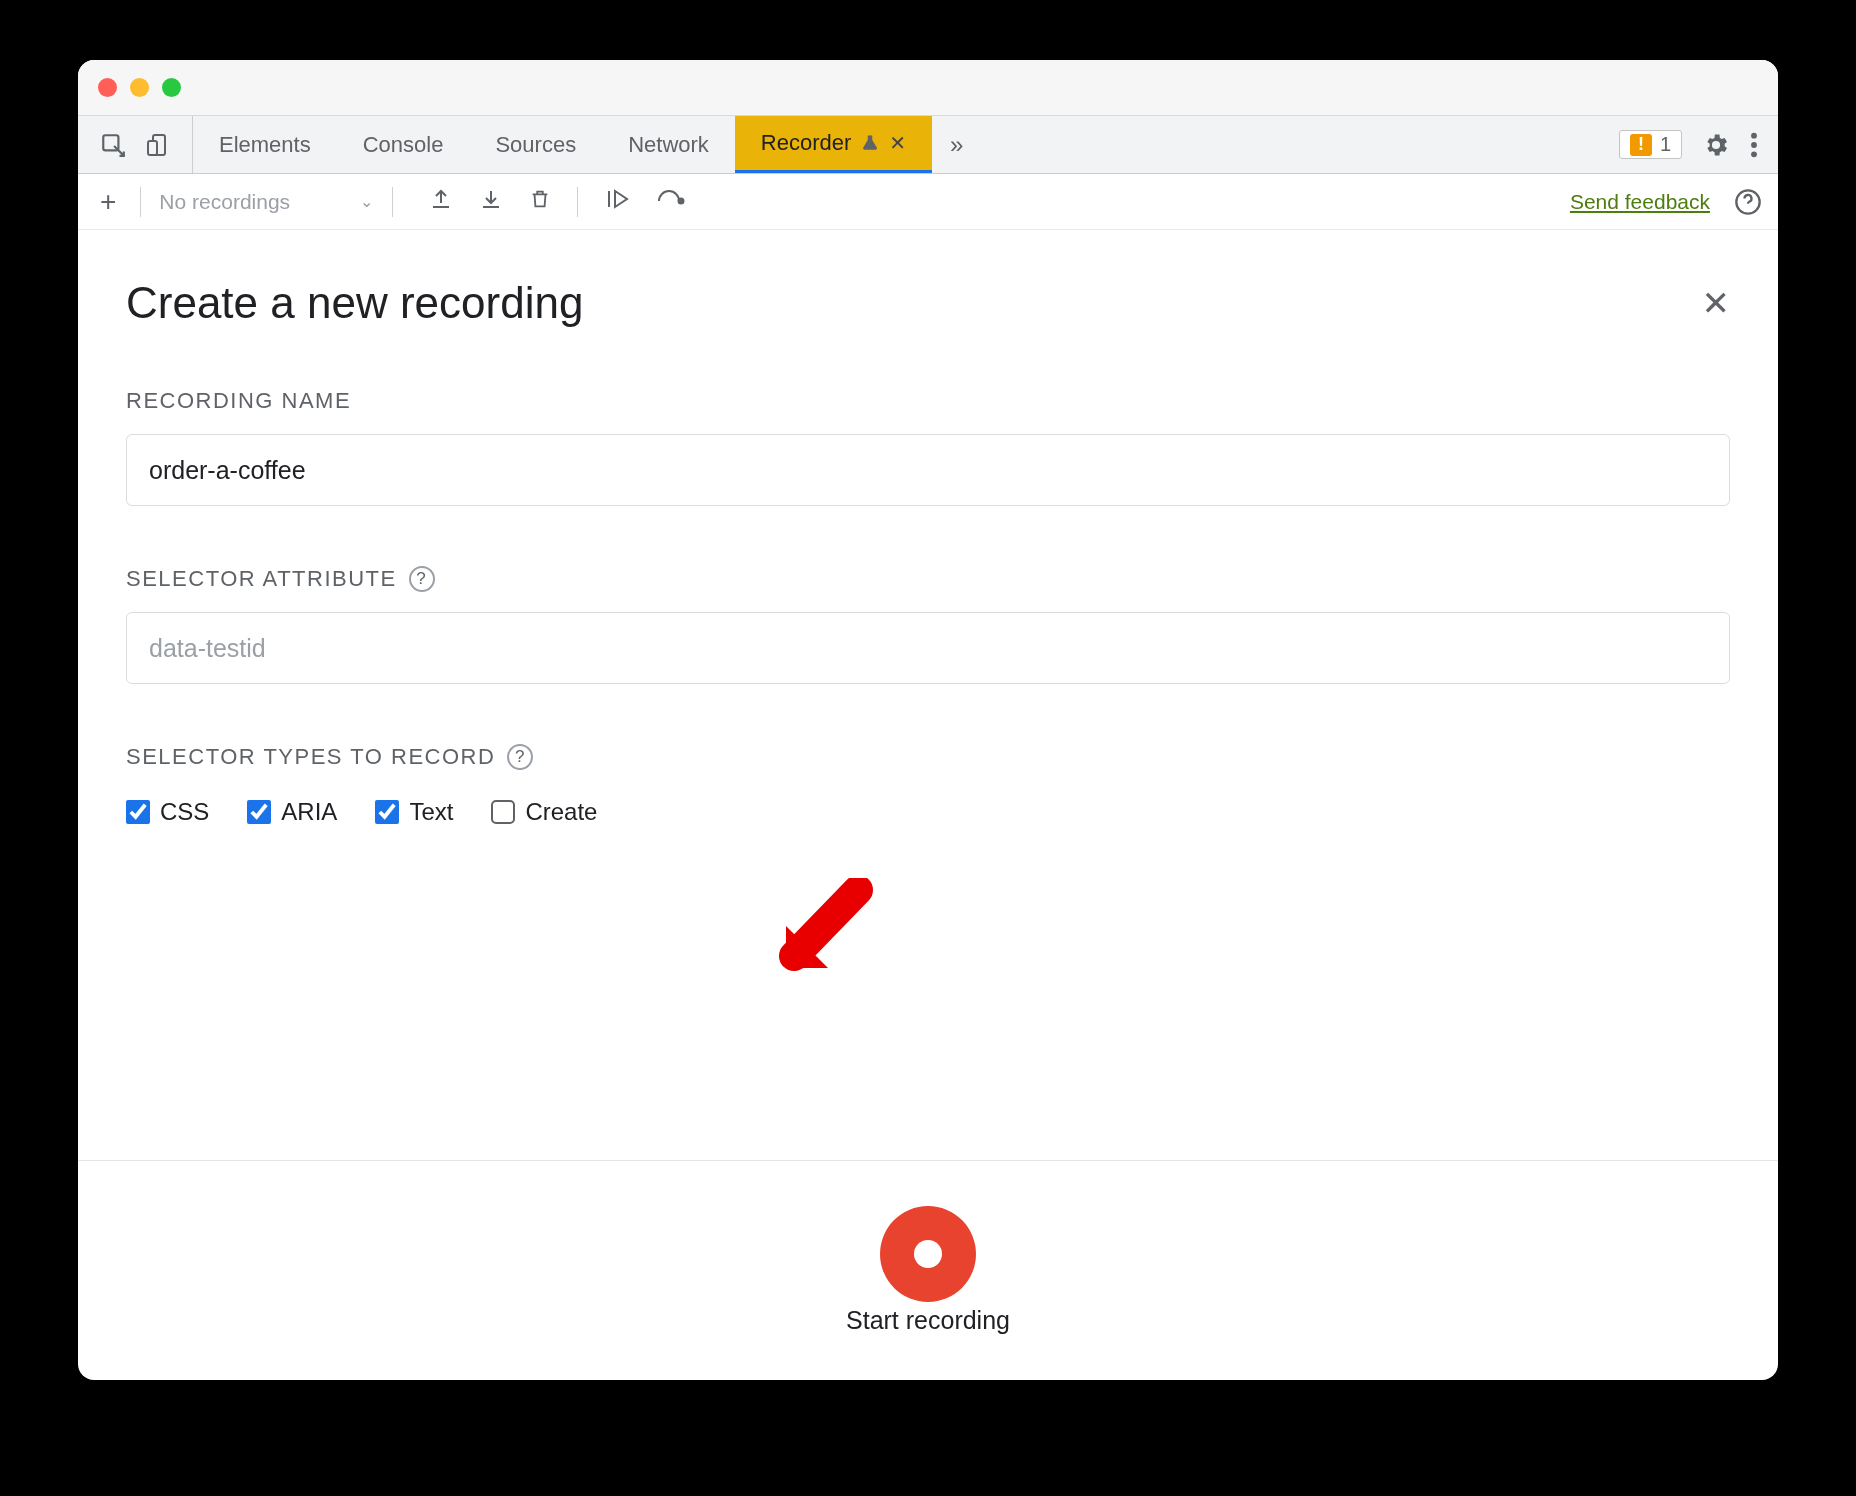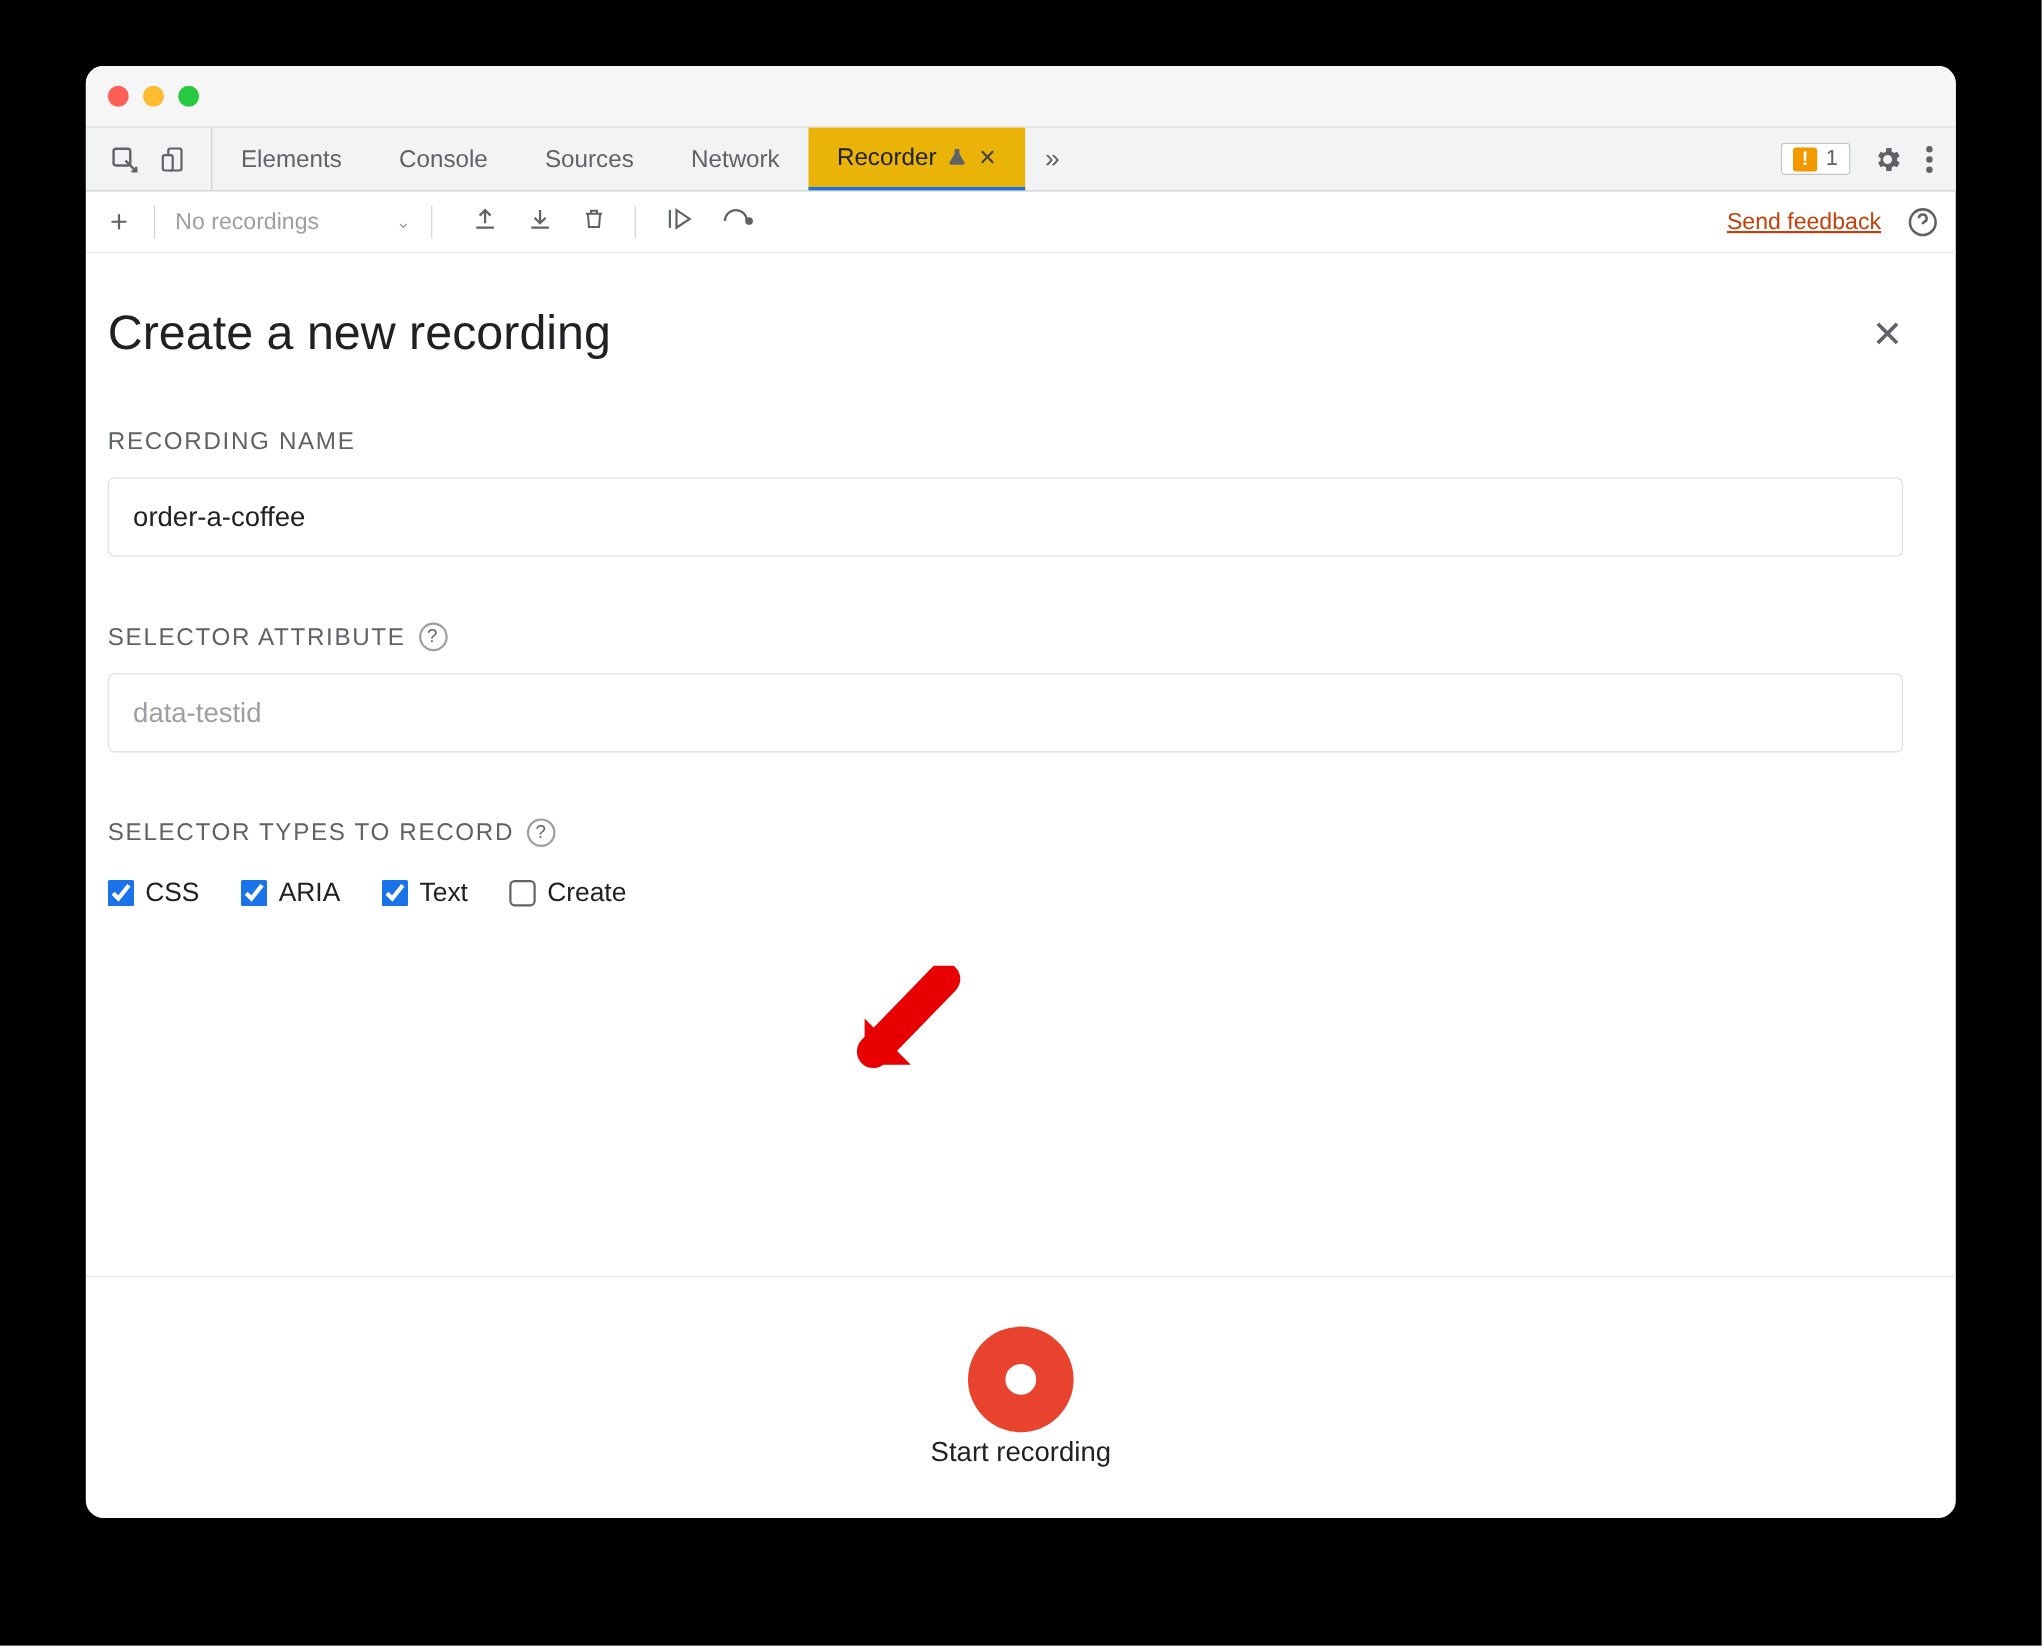--- a/index.html
+++ b/index.html
@@ -146,25 +146,25 @@
     display: flex; gap: 26px; margin-left: 18px;
   }
   .toolbar .tool-icons span { cursor: pointer; }
   .toolbar-right {
     margin-left: auto;
     display: flex; align-items: center; gap: 24px;
   }
   .send-feedback {
     text-decoration: underline;
     cursor: pointer;
-    color: #c2410c;
+    color: #4d7c0f;
   }
   .content {
     flex: 1;
-    padding: 48px 48px 0 20px;
+    padding: 48px 48px 0 48px;
     position: relative;
     overflow: hidden;
   }
   .page-header {
     display: flex;
     justify-content: space-between;
     align-items: center;
   }
   .page-title {
     font-size: 44px;

